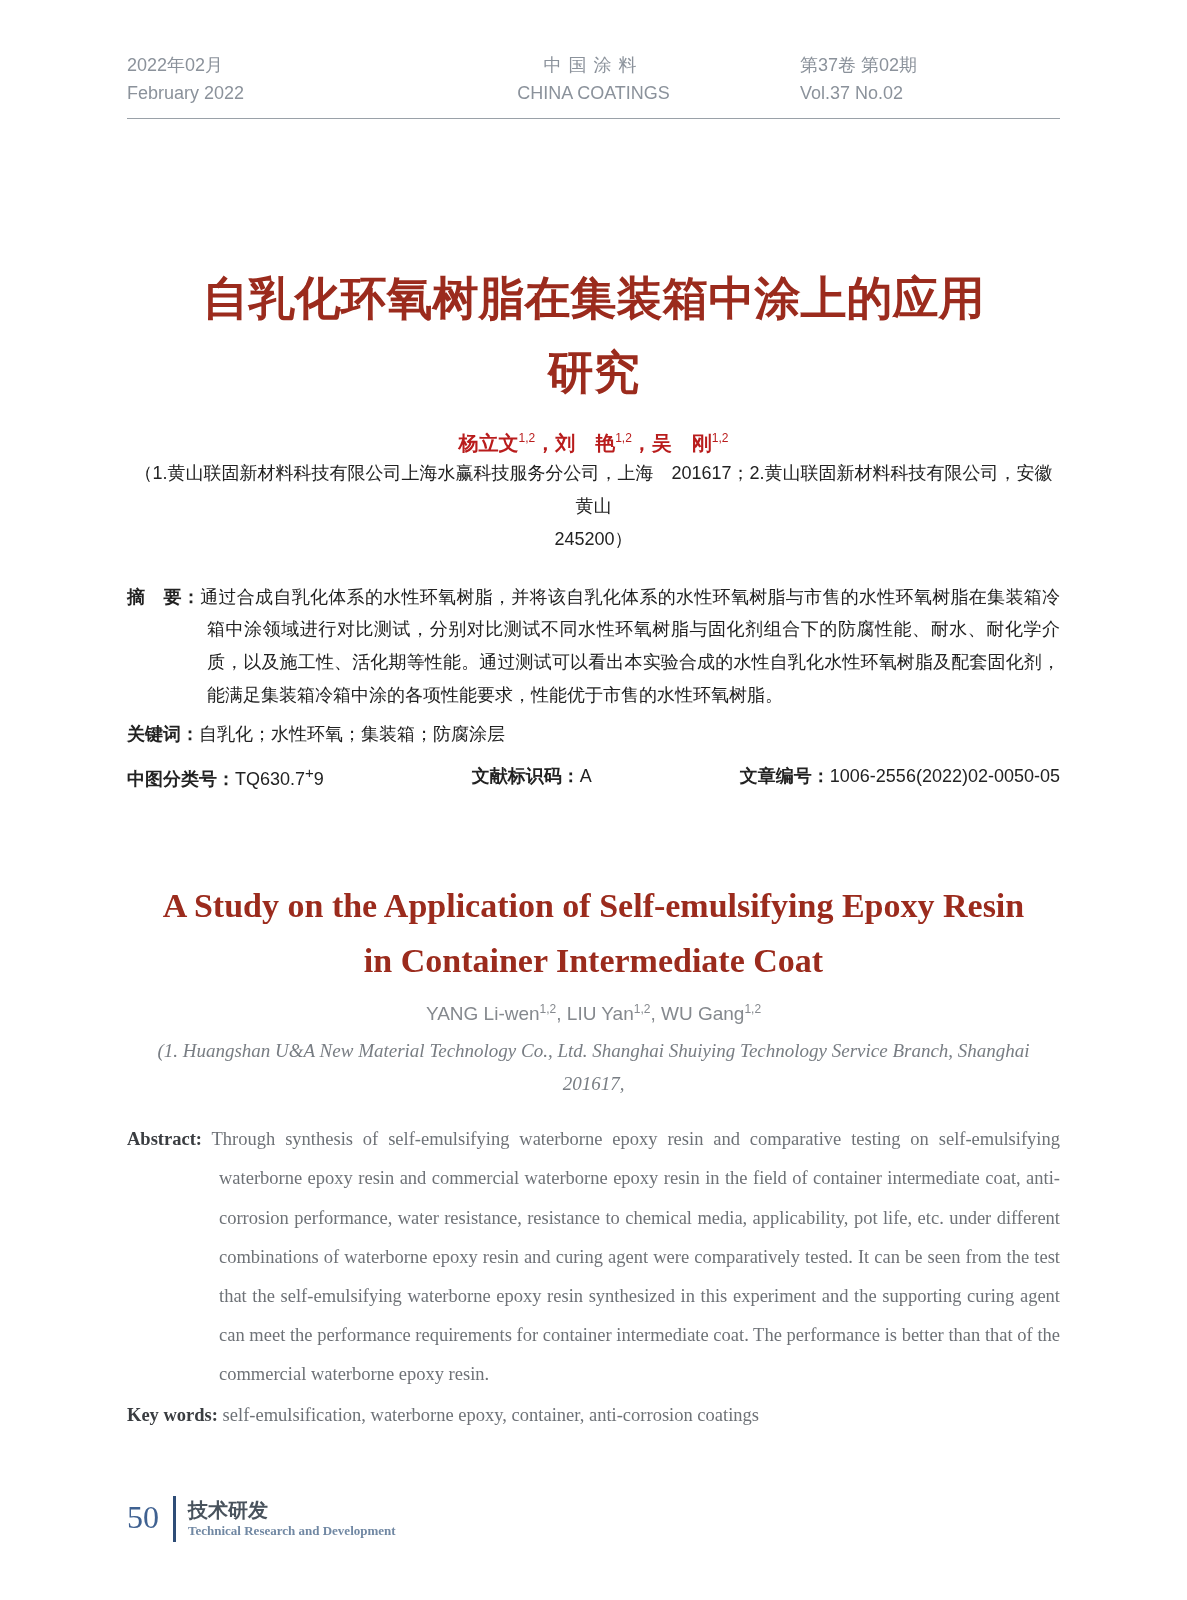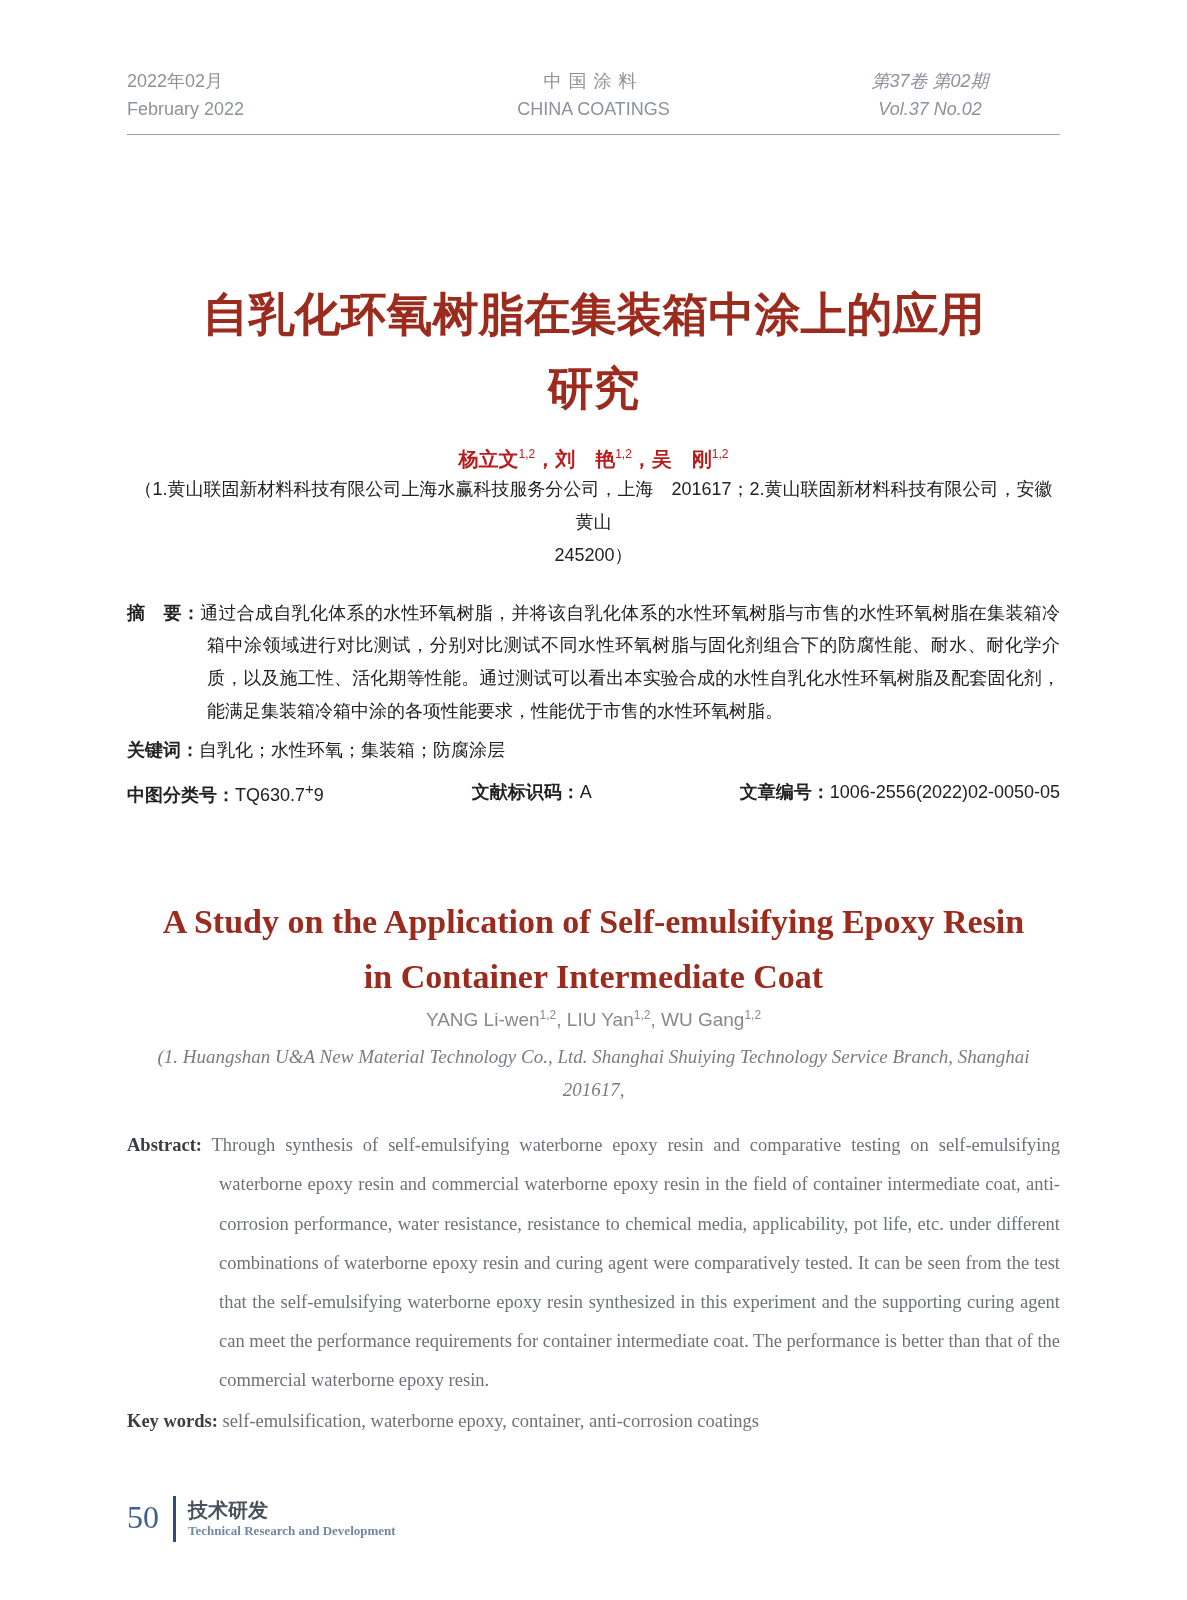--- a/index.html
+++ b/index.html
@@ -9,30 +9,30 @@
     font-family: "Liberation Serif", serif;
     color: #1d1d1d;
     position: relative;
     overflow: hidden;
   }
   .content { margin: 0 127px; width: 933px; }
 
   
   .journal-header {
     display: flex; justify-content: space-between; align-items: flex-end;
-    padding-top: 68px; padding-bottom: 10px;
+    padding-top: 52px; padding-bottom: 10px;
     border-bottom: 1.5px solid #9aa1a8;
     color: #8b929b;
     font-family: "Liberation Sans", sans-serif;
     font-size: 18px; line-height: 1.55;
   }
   .jh-col { white-space: nowrap; }
   .jh-left  { text-align: left;  width: 260px; }
   .jh-center{ text-align: center; flex: 1; }
-  .jh-right { text-align: center; width: 260px; font-style: italic; }
+  .jh-right { text-align: left; width: 260px; }
   .jh-zh-spaced { letter-spacing: 7px; }
 
   
   .title-zh {
     margin-top: 142px;
     text-align: center;
     font-family: "Liberation Sans", sans-serif;
     font-weight: bold;
     font-size: 46px;
     line-height: 1.62;
@@ -77,21 +77,21 @@
   }
 
   
   .title-en {
     margin-top: 88px; text-align: center;
     font-family: "Liberation Serif", serif;
     font-weight: bold; font-size: 34px; line-height: 1.6;
     color: #9b2b1d;
   }
   .authors-en {
-    margin-top: 4px; text-align: center;
+    margin-top: 14px; text-align: center;
     font-family: "Liberation Sans", sans-serif;
     font-size: 19px; color: #85898e;
   }
   .affil-en {
     margin-top: 8px; text-align: center;
     font-family: "Liberation Serif", serif;
     font-style: italic; font-size: 19px; line-height: 1.75;
     color: #787d83;
   }
   .abstract-en {

